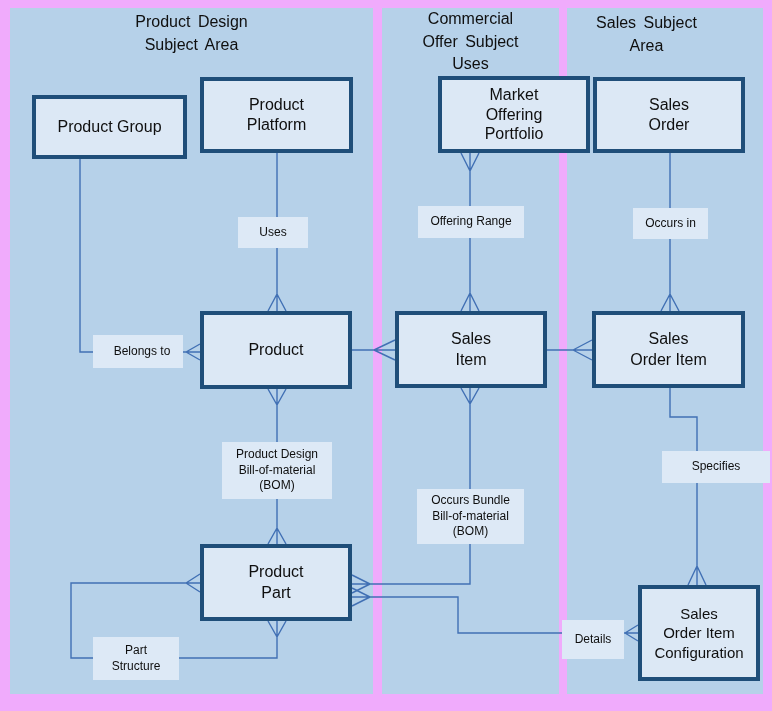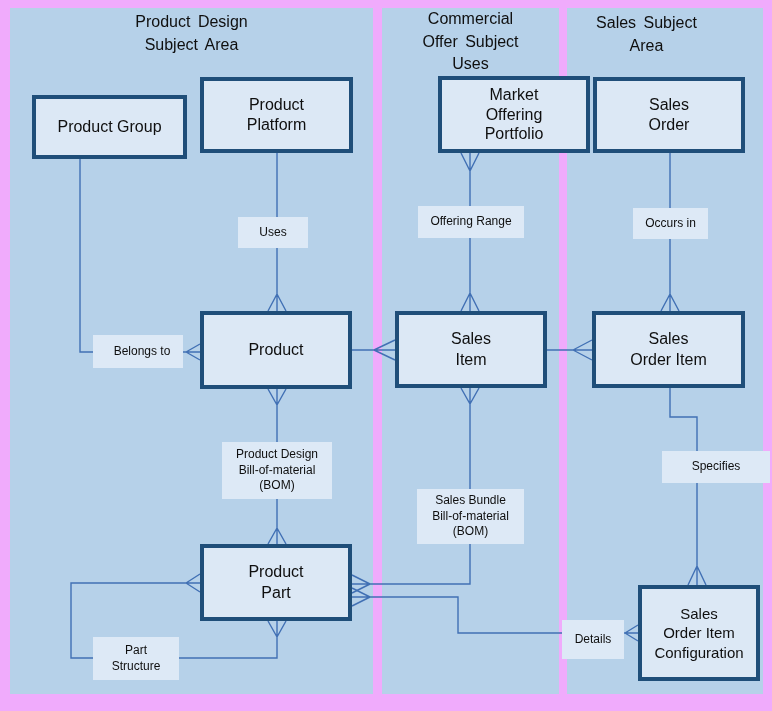--- a/index.html
+++ b/index.html
@@ -73,21 +73,21 @@
 
   <div class="rlabel" id="l-belongs-to">Belongs to</div>
   <div class="rlabel" id="l-uses">Uses</div>
   <div class="rlabel" id="l-offering-range">Offering Range</div>
   <div class="rlabel" id="l-occurs-in">Occurs in</div>
   <div class="rlabel" id="l-pd-bom">Product Design
 Bill-of-material
 (BOM)</div>
   <div class="rlabel" id="l-part-structure">Part
 Structure</div>
-  <div class="rlabel" id="l-sb-bom">Sales Bundle
+  <div class="rlabel" id="l-sb-bom">Occurs Bundle
 Bill-of-material
 (BOM)</div>
   <div class="rlabel" id="l-details">Details</div>
   <div class="rlabel" id="l-specifies">Specifies</div>
 
   <div class="entity" id="e-product-group">Product Group</div>
   <div class="entity" id="e-product-platform">Product
 Platform</div>
   <div class="entity" id="e-mop">Market
 Offering

